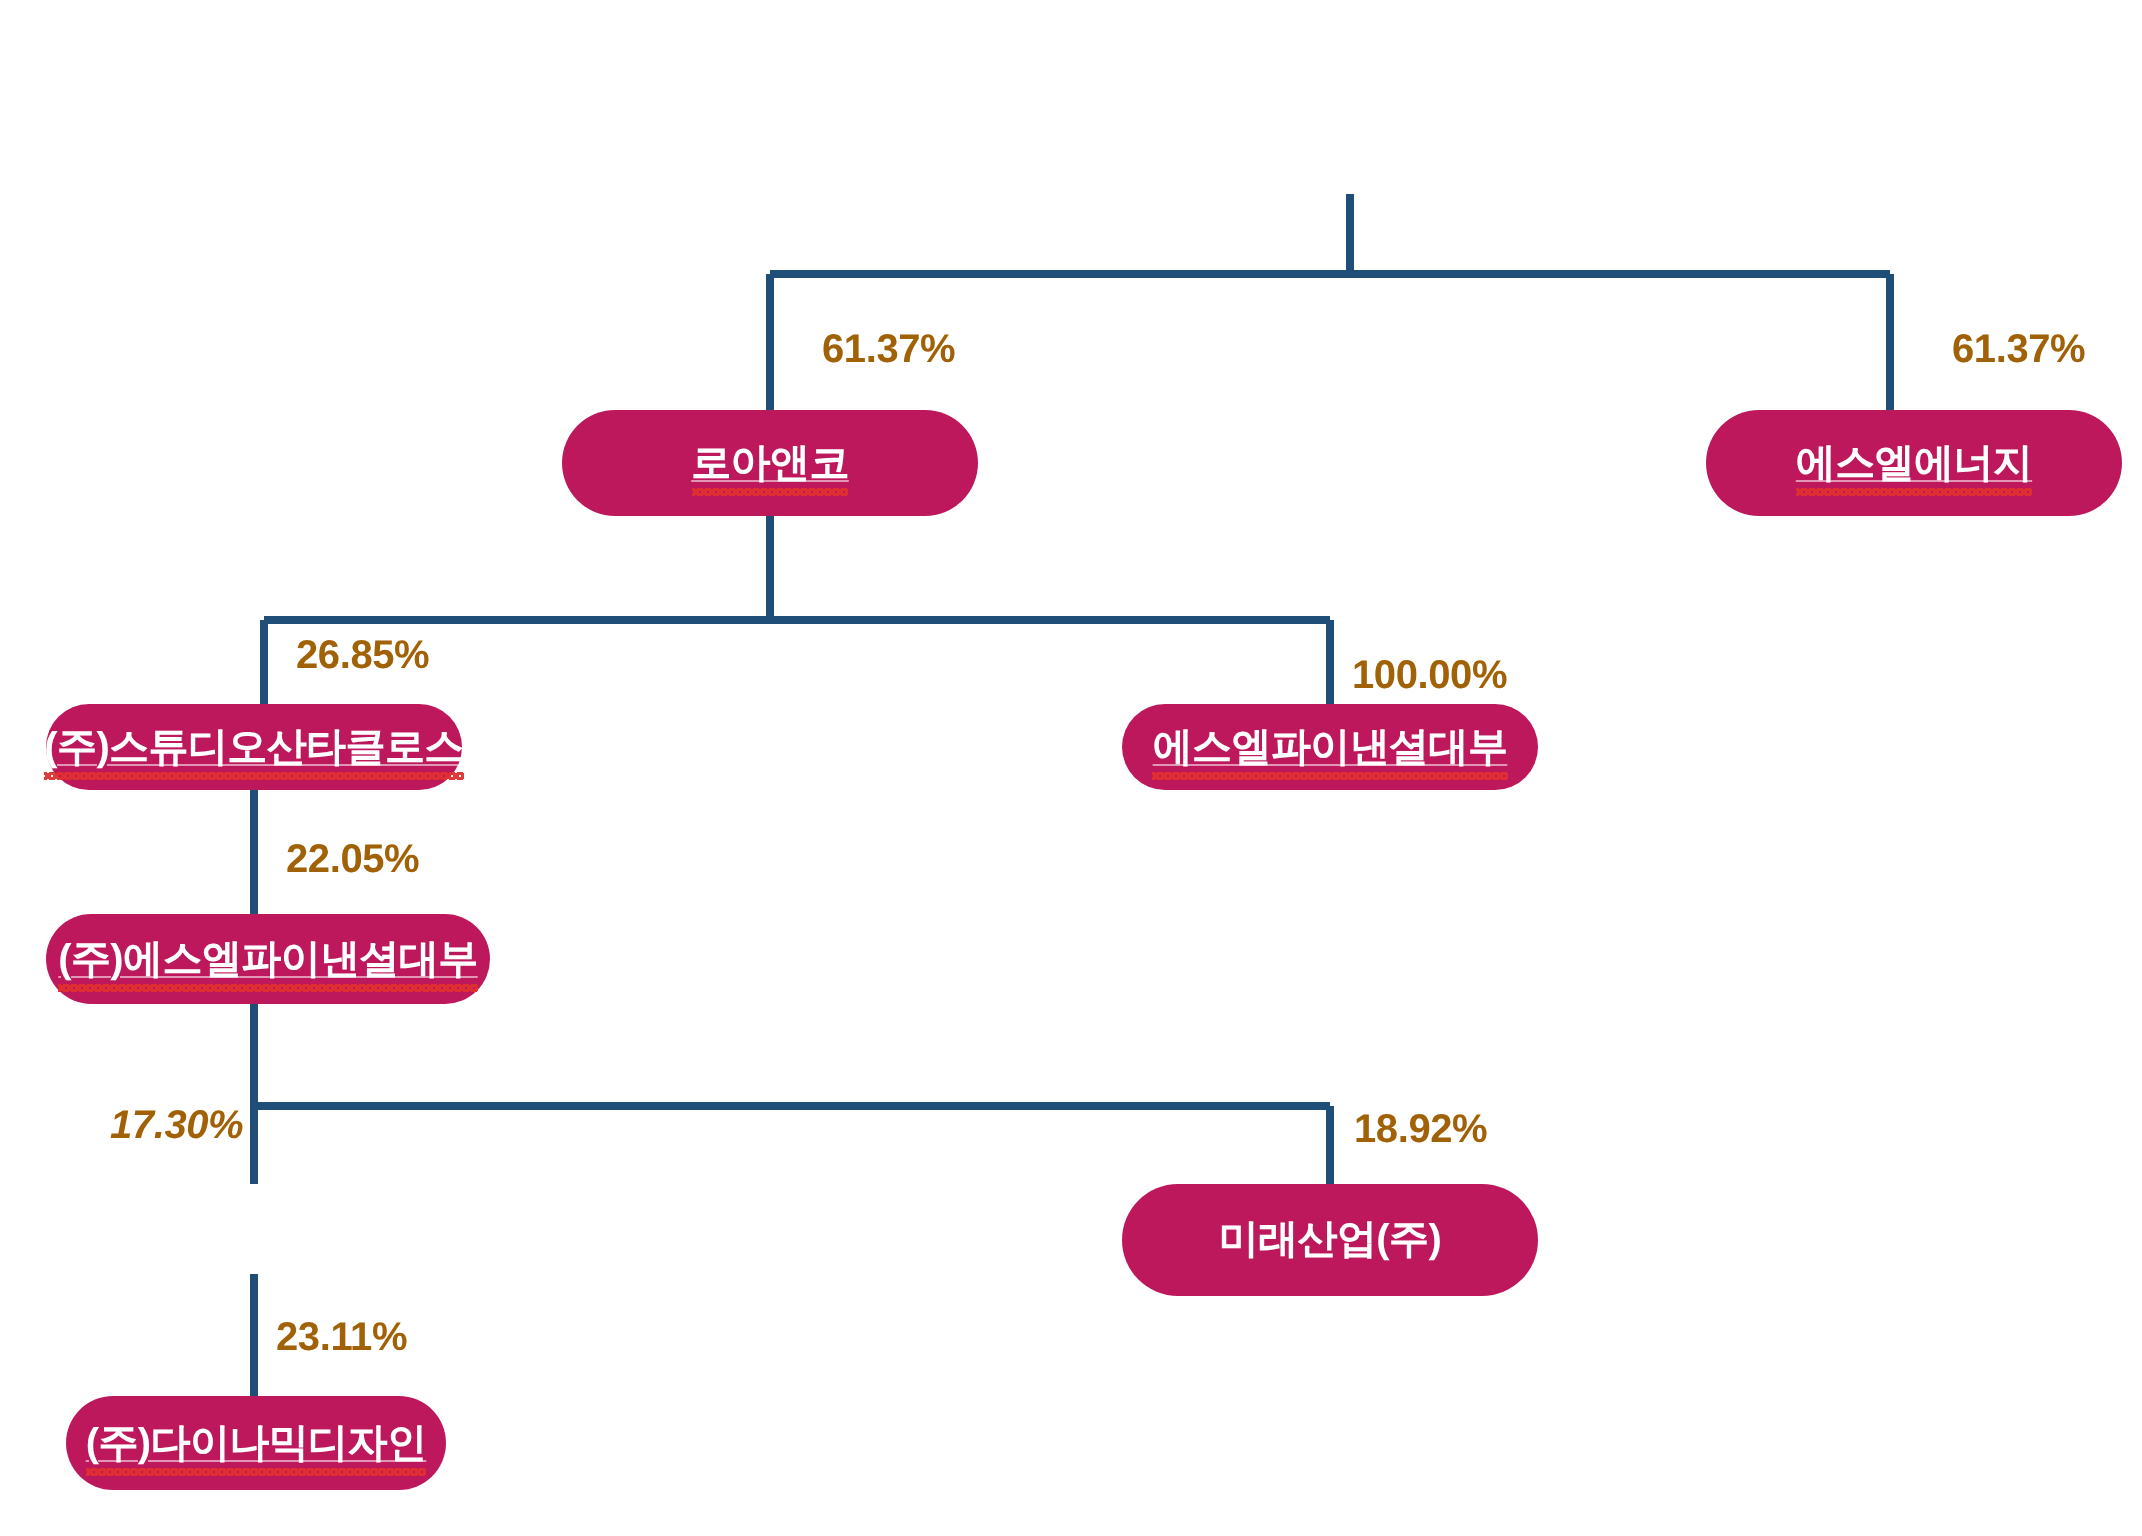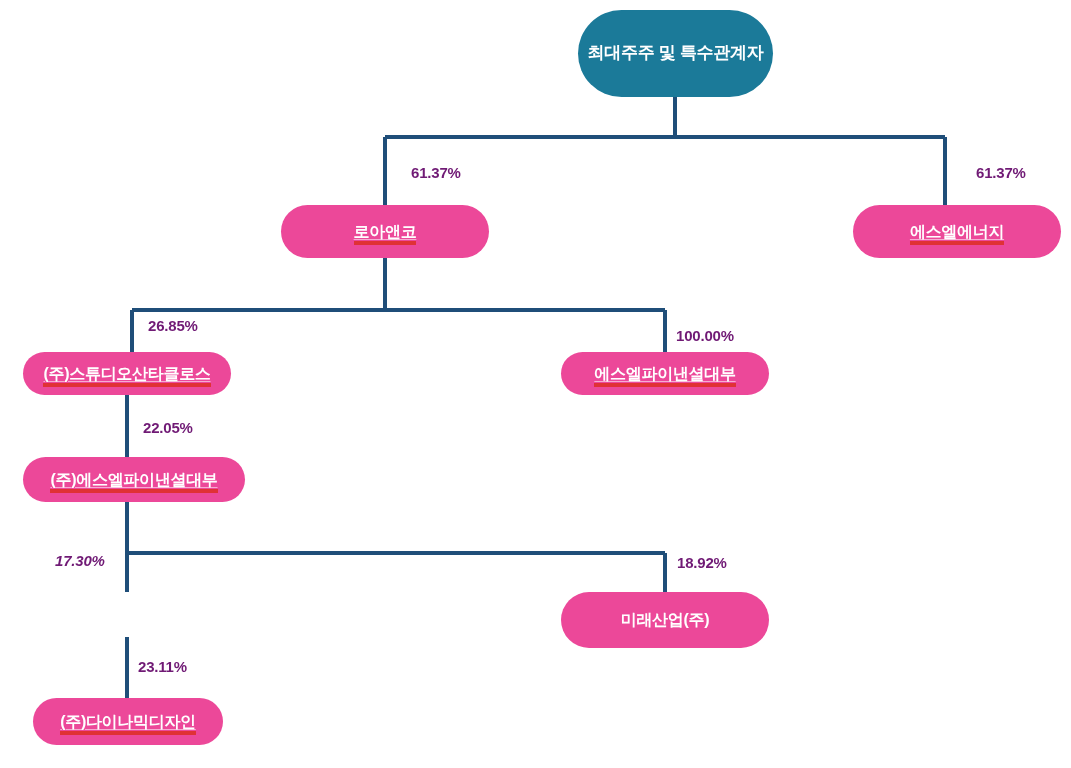--- a/index.html
+++ b/index.html
@@ -38,22 +38,22 @@
     text-align: center;
     line-height: 1.1;
     white-space: nowrap;
     z-index: 3;
   }
   .node-root {
     background: #1b7a99;
     font-size: 17px;
   }
   .node-blue {
-    background: #ec4899;
-    font-size: 16px;
+    background: #be185d;
+    font-size: 20px;
   }
   .node-label {
     display: inline-block;
     position: relative;
   }
   .spell .node-label {
     text-decoration: underline;
     text-decoration-color: rgba(255,255,255,0.55);
     text-decoration-thickness: 1px;
     text-underline-offset: 2px;
@@ -67,23 +67,23 @@
     height: 4px;
     background-image:
       linear-gradient(135deg, transparent 0 35%, #e03030 35% 65%, transparent 65% 100%),
       linear-gradient(45deg, transparent 0 35%, #e03030 35% 65%, transparent 65% 100%);
     background-size: 4px 4px;
     background-repeat: repeat-x;
     opacity: 0.95;
   }
   .pct {
     position: absolute;
-    font-size: 15px;
+    font-size: 20px;
     font-weight: bold;
-    color: #701a75;
+    color: #a16207;
     white-space: nowrap;
     z-index: 4;
     letter-spacing: -0.2px;
   }
 </style>
 </head>
 <body>
 
 <div id="canvas">
 
@@ -95,23 +95,20 @@
       <path d="M385,258 L385,310 M132,310 L665,310 M132,310 L132,352 M665,310 L665,352"></path>
 
       <path d="M127,395 L127,457"></path>
 
       <path d="M127,502 L127,553 M127,553 L665,553 M127,553 L127,592 M665,553 L665,592"></path>
 
       <path d="M127,637 L127,698"></path>
     </g>
   </svg>
 
-  <div class="node node-root" style="left:578px; top:10px; width:195px; height:87px;">
-    <span class="node-label">최대주주 및 특수관계자</span>
-  </div>
 
   <div class="node node-blue spell" style="left:281px; top:205px; width:208px; height:53px;">
     <span class="node-label">로아앤코</span>
   </div>
 
   <div class="node node-blue spell" style="left:853px; top:205px; width:208px; height:53px;justify-content:center;">
     <span class="node-label">에스엘에너지</span>
   </div>
 
   <div class="node node-blue spell" style="left:23px; top:352px; width:208px; height:43px;">

